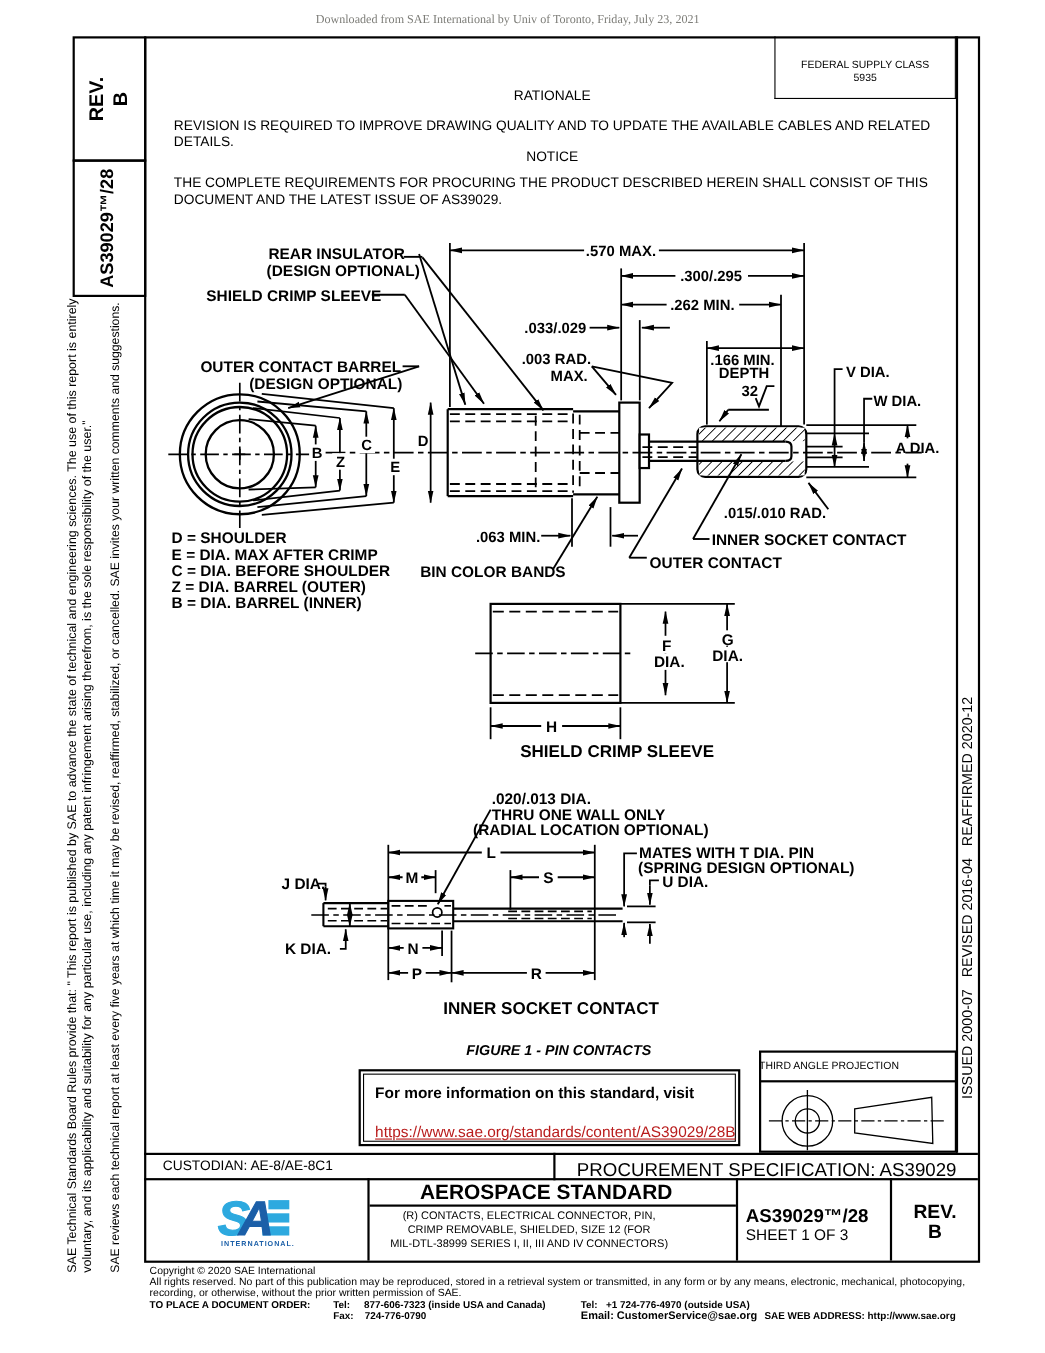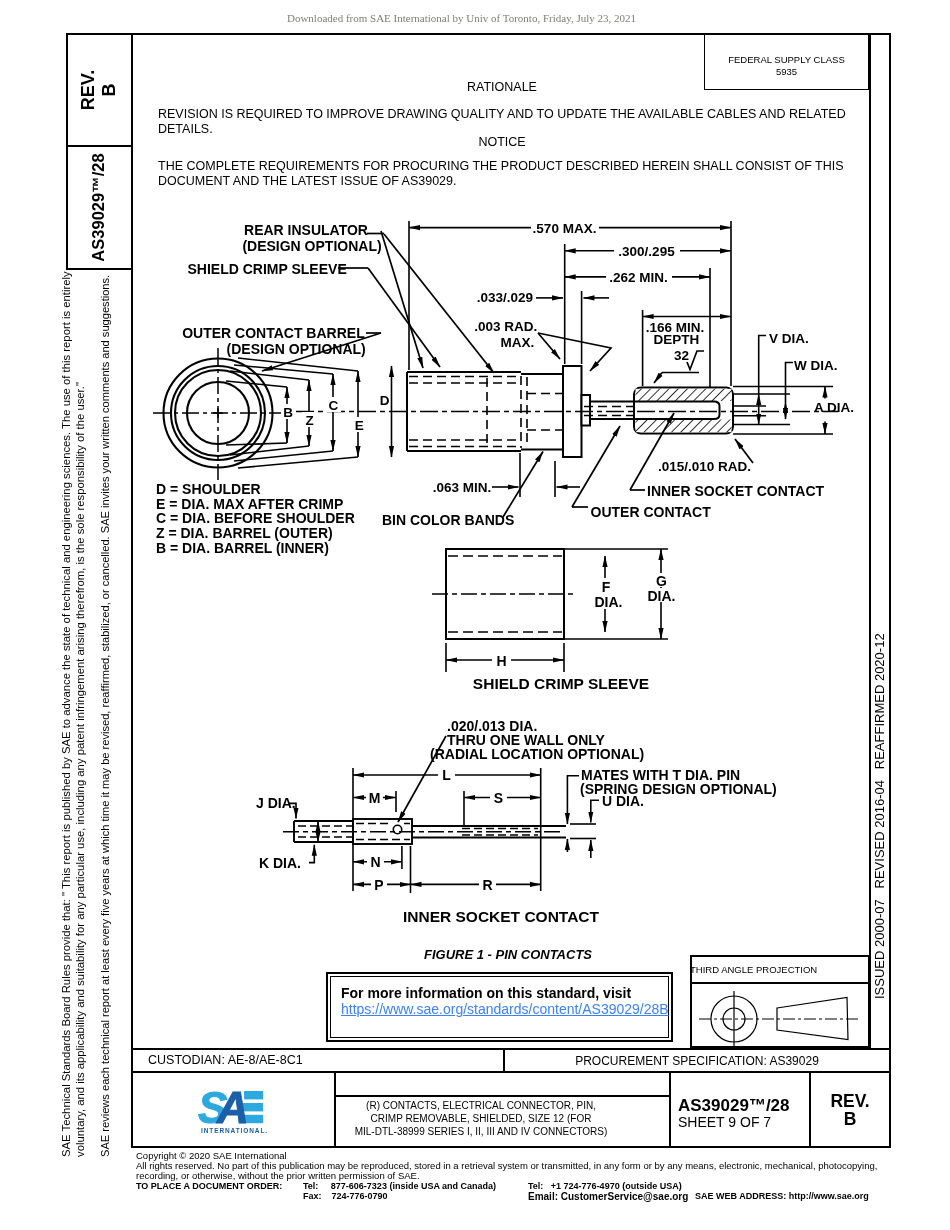--- a/index.html
+++ b/index.html
@@ -330,50 +330,51 @@
         <text x="487.5" y="889.8" text-anchor="middle">R</text>
       </g>
       <text x="501" y="922" text-anchor="middle" font-size="15.5px">INNER SOCKET CONTACT</text>
       <text x="508" y="959" text-anchor="middle" font-size="13px" font-style="italic">FIGURE 1 - PIN CONTACTS</text>
     </g>
   </svg>
 
   <div class="abs" style="left:326px;top:972px;width:347px;height:70px;border:2.5px solid #000;box-sizing:border-box;padding:2px;">
     <div style="width:100%;height:100%;border:1.5px solid #000;box-sizing:border-box;padding:8px 0 0 10px;">
       <div style="font-size:14px;font-weight:bold;">For more information on this standard, visit</div>
-      <div style="font-size:14px;color:#3b82f6;text-decoration:underline;margin-top:0;">https://www.sae.org/standards/content/AS39029/28B</div>
+      <div style="font-size:14px;color:#b91c1c;text-decoration:underline;margin-top:20px;">https://www.sae.org/standards/content/AS39029/28B</div>
     </div>
   </div>
 
   <div class="abs" style="left:690px;top:955px;width:180px;height:93px;border:2px solid #000;box-sizing:border-box;"></div>
   <div class="abs" style="left:690px;top:964px;width:180px;text-align:left;font-size:9.5px;">THIRD ANGLE PROJECTION</div>
   <div class="abs" style="left:690px;top:982px;width:180px;height:2px;background:#000;"></div>
   <svg class="abs" style="left:690px;top:984px;" width="179" height="62" viewBox="0 0 179 62">
     <g stroke="#000" fill="none" stroke-width="1.2">
       <circle cx="44" cy="35" r="23"></circle>
       <circle cx="44" cy="35" r="11"></circle>
       <line x1="44" y1="7" x2="44" y2="62"></line>
       <line x1="9" y1="35" x2="170" y2="35" stroke-dasharray="12 3 3 3"></line>
       <polygon points="87,24 157,13.5 158,55.5 87,46"></polygon>
     </g>
   </svg>
 
   <div class="abs" style="left:131px;top:1048px;width:758px;height:2px;background:#000;"></div>
   <div class="abs" style="left:131px;top:1071px;width:758px;height:2px;background:#000;"></div>
   <div class="abs" style="left:503px;top:1048px;width:2px;height:25px;background:#000;"></div>
   <div class="abs" style="left:148px;top:1053px;font-size:12.5px;">CUSTODIAN: AE-8/AE-8C1</div>
-  <div class="abs" style="left:505px;top:1054px;width:384px;text-align:center;font-size:12px;">PROCUREMENT SPECIFICATION: AS39029</div>
+  <div class="abs" style="left:505px;top:1054px;width:384px;text-align:center;font-size:17px;">PROCUREMENT SPECIFICATION: AS39029</div>
 
   <div class="abs" style="left:334px;top:1071px;width:2px;height:75px;background:#000;"></div>
   <div class="abs" style="left:669px;top:1071px;width:2px;height:75px;background:#000;"></div>
   <div class="abs" style="left:809px;top:1071px;width:2px;height:75px;background:#000;"></div>
   <div class="abs" style="left:336px;top:1095px;width:333px;height:1.5px;background:#000;"></div>
+  <div class="abs" style="left:330px;top:1074px;width:333px;text-align:center;font-size:19px;font-weight:bold;">AEROSPACE STANDARD</div>
   <div class="abs" style="left:336px;top:1099px;width:290px;text-align:center;font-size:10px;line-height:13.2px;">(R) CONTACTS, ELECTRICAL CONNECTOR, PIN,<br>CRIMP REMOVABLE, SHIELDED, SIZE 12 (FOR<br>MIL-DTL-38999 SERIES I, II, III AND IV CONNECTORS)</div>
   <div class="abs" style="left:678px;top:1096px;font-size:17px;font-weight:bold;">AS39029™/28</div>
-  <div class="abs" style="left:678px;top:1114px;font-size:14px;">SHEET 9 OF 7</div>
+  <div class="abs" style="left:678px;top:1114px;font-size:14px;">SHEET 1 OF 3</div>
   <div class="abs" style="left:810px;top:1093px;width:80px;text-align:center;font-size:17.5px;font-weight:bold;line-height:17.5px;">REV.<br>B</div>
 
   <svg class="abs" style="left:196px;top:1088px;" width="78" height="48" viewBox="0 0 78 48">
     <g fill="#2da9df">
       <rect x="48" y="3" width="19" height="8.4"></rect>
       <rect x="45" y="15" width="22" height="8.4"></rect>
       <rect x="42.5" y="26.8" width="24.5" height="8.4"></rect>
     </g>
     <text x="2" y="35" font-family="Liberation Sans, sans-serif" font-size="44px" font-weight="bold" font-style="italic" fill="#2da9df" stroke="#2da9df" stroke-width="1">S</text>
     <text x="21" y="35" font-family="Liberation Sans, sans-serif" font-size="44px" font-weight="bold" font-style="italic" fill="#1b5fa8" stroke="#1b5fa8" stroke-width="1">A</text>

